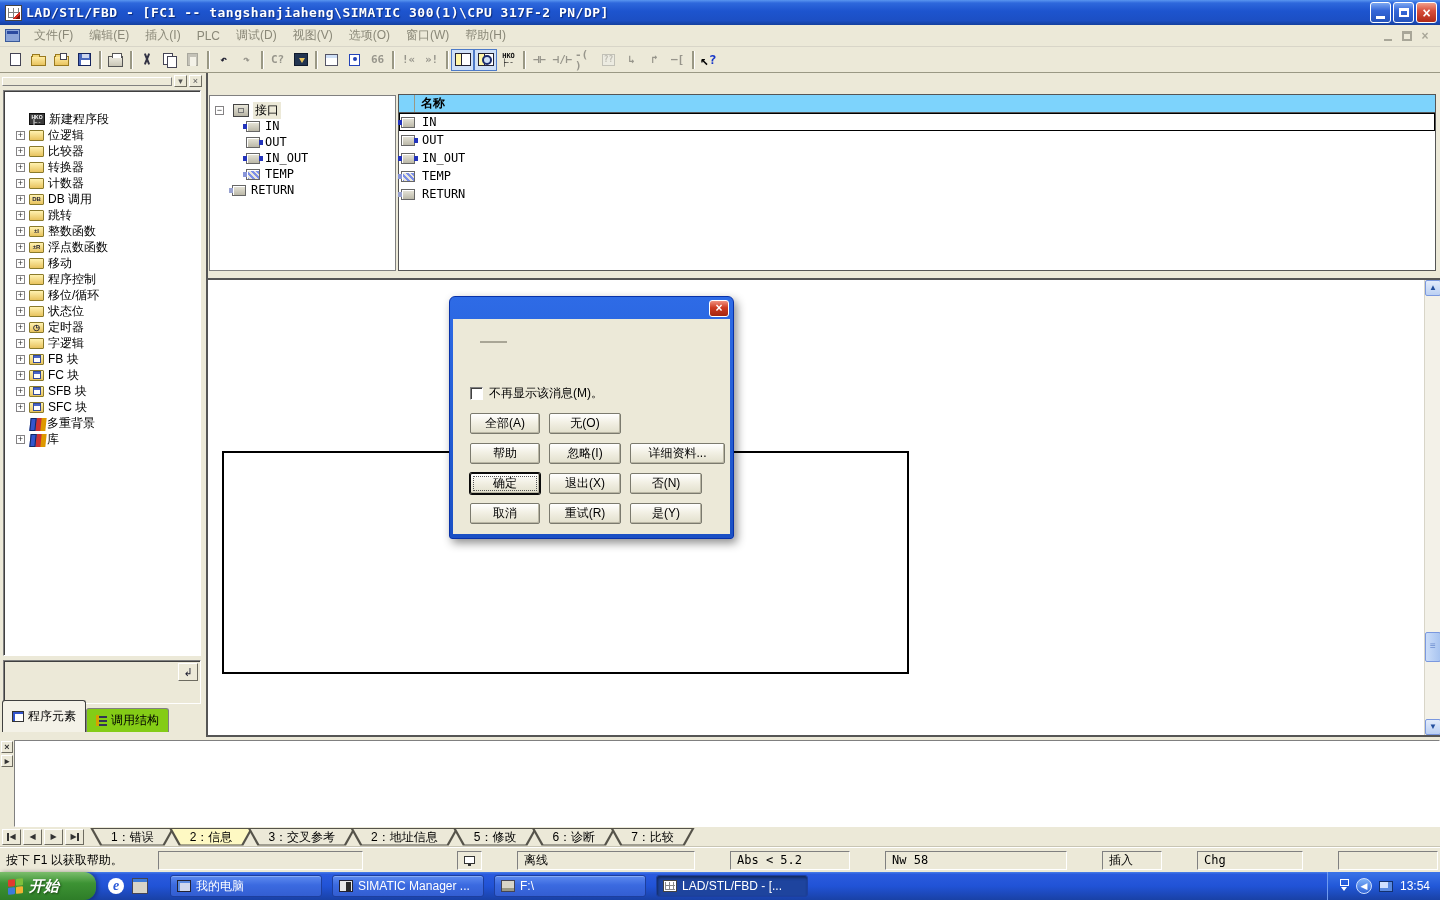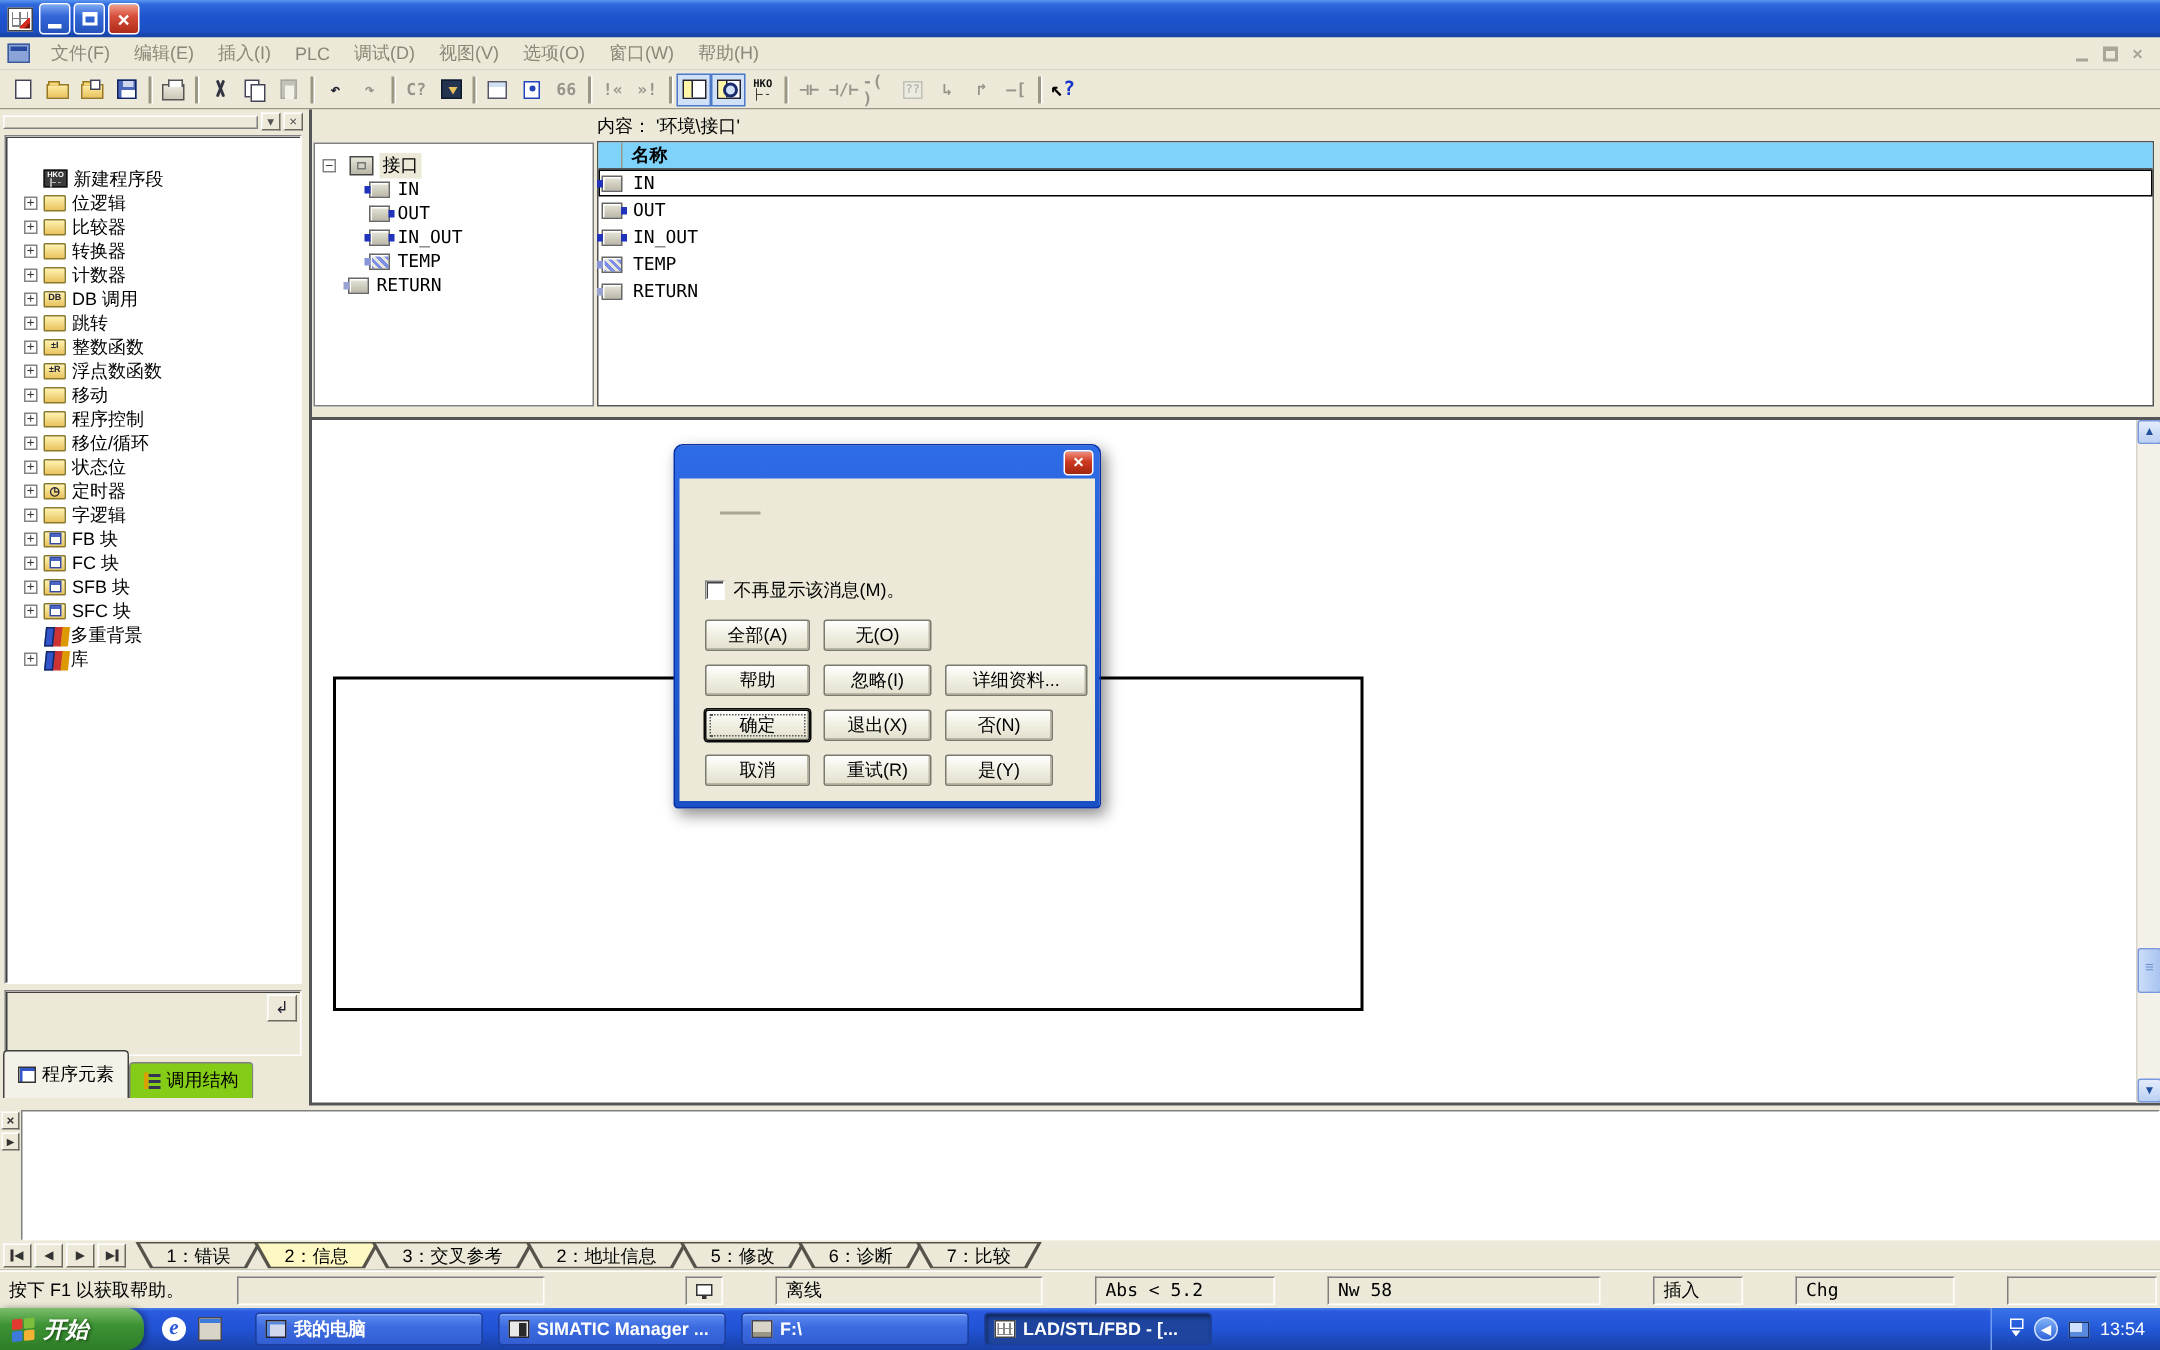--- a/index.html
+++ b/index.html
@@ -207,21 +207,21 @@
   #startbtn { width:96px; height:28px; border-radius:0 12px 12px 0;
     background:linear-gradient(180deg,#7CBE6C 0%,#3D9334 40%,#2E7D28 100%); display:flex; align-items:center; gap:6px; padding-left:8px;
     box-shadow:2px 0 4px rgba(0,0,0,.35); }
   #startbtn .flag { width:15px; height:15px; display:grid; grid-template-columns:7px 7px; grid-auto-rows:7px; gap:1px; transform:skewY(-6deg); }
   .flag i { border-radius:1px; } .flag .f1{background:#E23A2E;} .flag .f2{background:#7DBF3C;} .flag .f3{background:#3C7BD9;} .flag .f4{background:#F2B233;}
   #startbtn .stxt { color:#fff; font-style:italic; font-weight:bold; font-size:15px; text-shadow:1px 1px 2px #1a4a14; }
   #quicklaunch { display:flex; align-items:center; gap:8px; padding:0 10px 0 12px; }
   .ql-ico { width:16px; height:16px; }
   .ql-ie { border-radius:50%; background:#fff; color:#2a5ad8; font-weight:bold; font-style:italic; font-family:"Liberation Serif", serif; font-size:14px; text-align:center; line-height:15px; }
   .ql-desk { background:#d8d5c8; border:1px solid #445; box-shadow:inset 0 3px 0 #3c7bd9; }
-  #tasks { display:flex; gap:10px; margin-left:12px;font-weight:bold; }
+  #tasks { display:flex; gap:10px; margin-left:12px; }
   .task { width:152px; height:22px; border-radius:3px; background:linear-gradient(180deg,#5E8BF0,#3B6AE0 45%,#335ED2); border:1px solid #1d3f9e;
     display:flex; align-items:center; gap:5px; padding:0 6px; color:#fff; font-size:12px; white-space:nowrap; overflow:hidden; box-shadow:inset 0 1px 0 #86aaf5; }
   .task.active { background:#1E449E; box-shadow:inset 1px 2px 3px #11295e; }
   .task-ico { width:14px; height:12px; flex:0 0 auto; }
   .ic-computer { background:#cfd8ee; border:1px solid #223; box-shadow:inset 2px 2px 0 #5a8ae0; }
   .ic-simatic { background:#e8e8e8; border:1px solid #223; position:relative; }
   .ic-simatic::after { content:""; position:absolute; right:1px; top:1px; width:5px; height:9px; background:#2a2a2a; }
   .ic-drive { background:#d8d5c8; border:1px solid #445; box-shadow:inset 0 -3px 0 #9a9884; }
   .ic-lad { background:#fff; border:1px solid #444; position:relative; }
   .ic-lad::after { content:""; position:absolute; inset:1px; background:
@@ -233,20 +233,21 @@
   .tray-arr { width:0; height:0; border:3px solid transparent; border-top:4px solid #fff; }
   #tray-hide { width:16px; height:16px; border-radius:50%; background:linear-gradient(#7FB2F8,#2E63D8); border:1px solid #cfe0ff; color:#fff; font-size:9px; line-height:14px; text-align:center; }
   .tray-net { width:14px; height:11px; background:#cfe0ff; border:1px solid #14316e; box-shadow:inset -4px -3px 0 #5a8ae0; }
   #clock { color:#fff; font-size:12px; }
 </style>
 </head>
 <body>
 
 <div id="titlebar">
   <span class="app-ico"></span>
+  <span id="title-text">LAD/STL/FBD - [FC1 -- tangshanjiaheng\SIMATIC 300(1)\CPU 317F-2 PN/DP]</span>
   <span class="win-btns">
     <span class="wb wb-min">
         <i></i>
       </span>
     <span class="wb wb-max">
         <i></i>
       </span>
     <span class="wb wb-close">×</span>
   </span>
 </div>
@@ -511,23 +512,20 @@
         <div class="if-row child">
           <span class="dic ic-decl-tmp"></span>
           <span class="if-label">TEMP</span>
         </div>
       
         <div class="if-row child has-exp">
           <span class="dic ic-decl-ret"></span>
           <span class="if-label">RETURN</span>
         </div>
       </span>
-  </div>
-  <div id="cheader">
-    <span>内容：  '环境\接口'</span>
   </div>
   <div id="clist">
     <div class="clist-hdr">
       <span class="icell"></span>
       <span class="ncell">名称</span>
     </div>
     <span class="repeat-host">
       
     
         <div class="crow selected">

